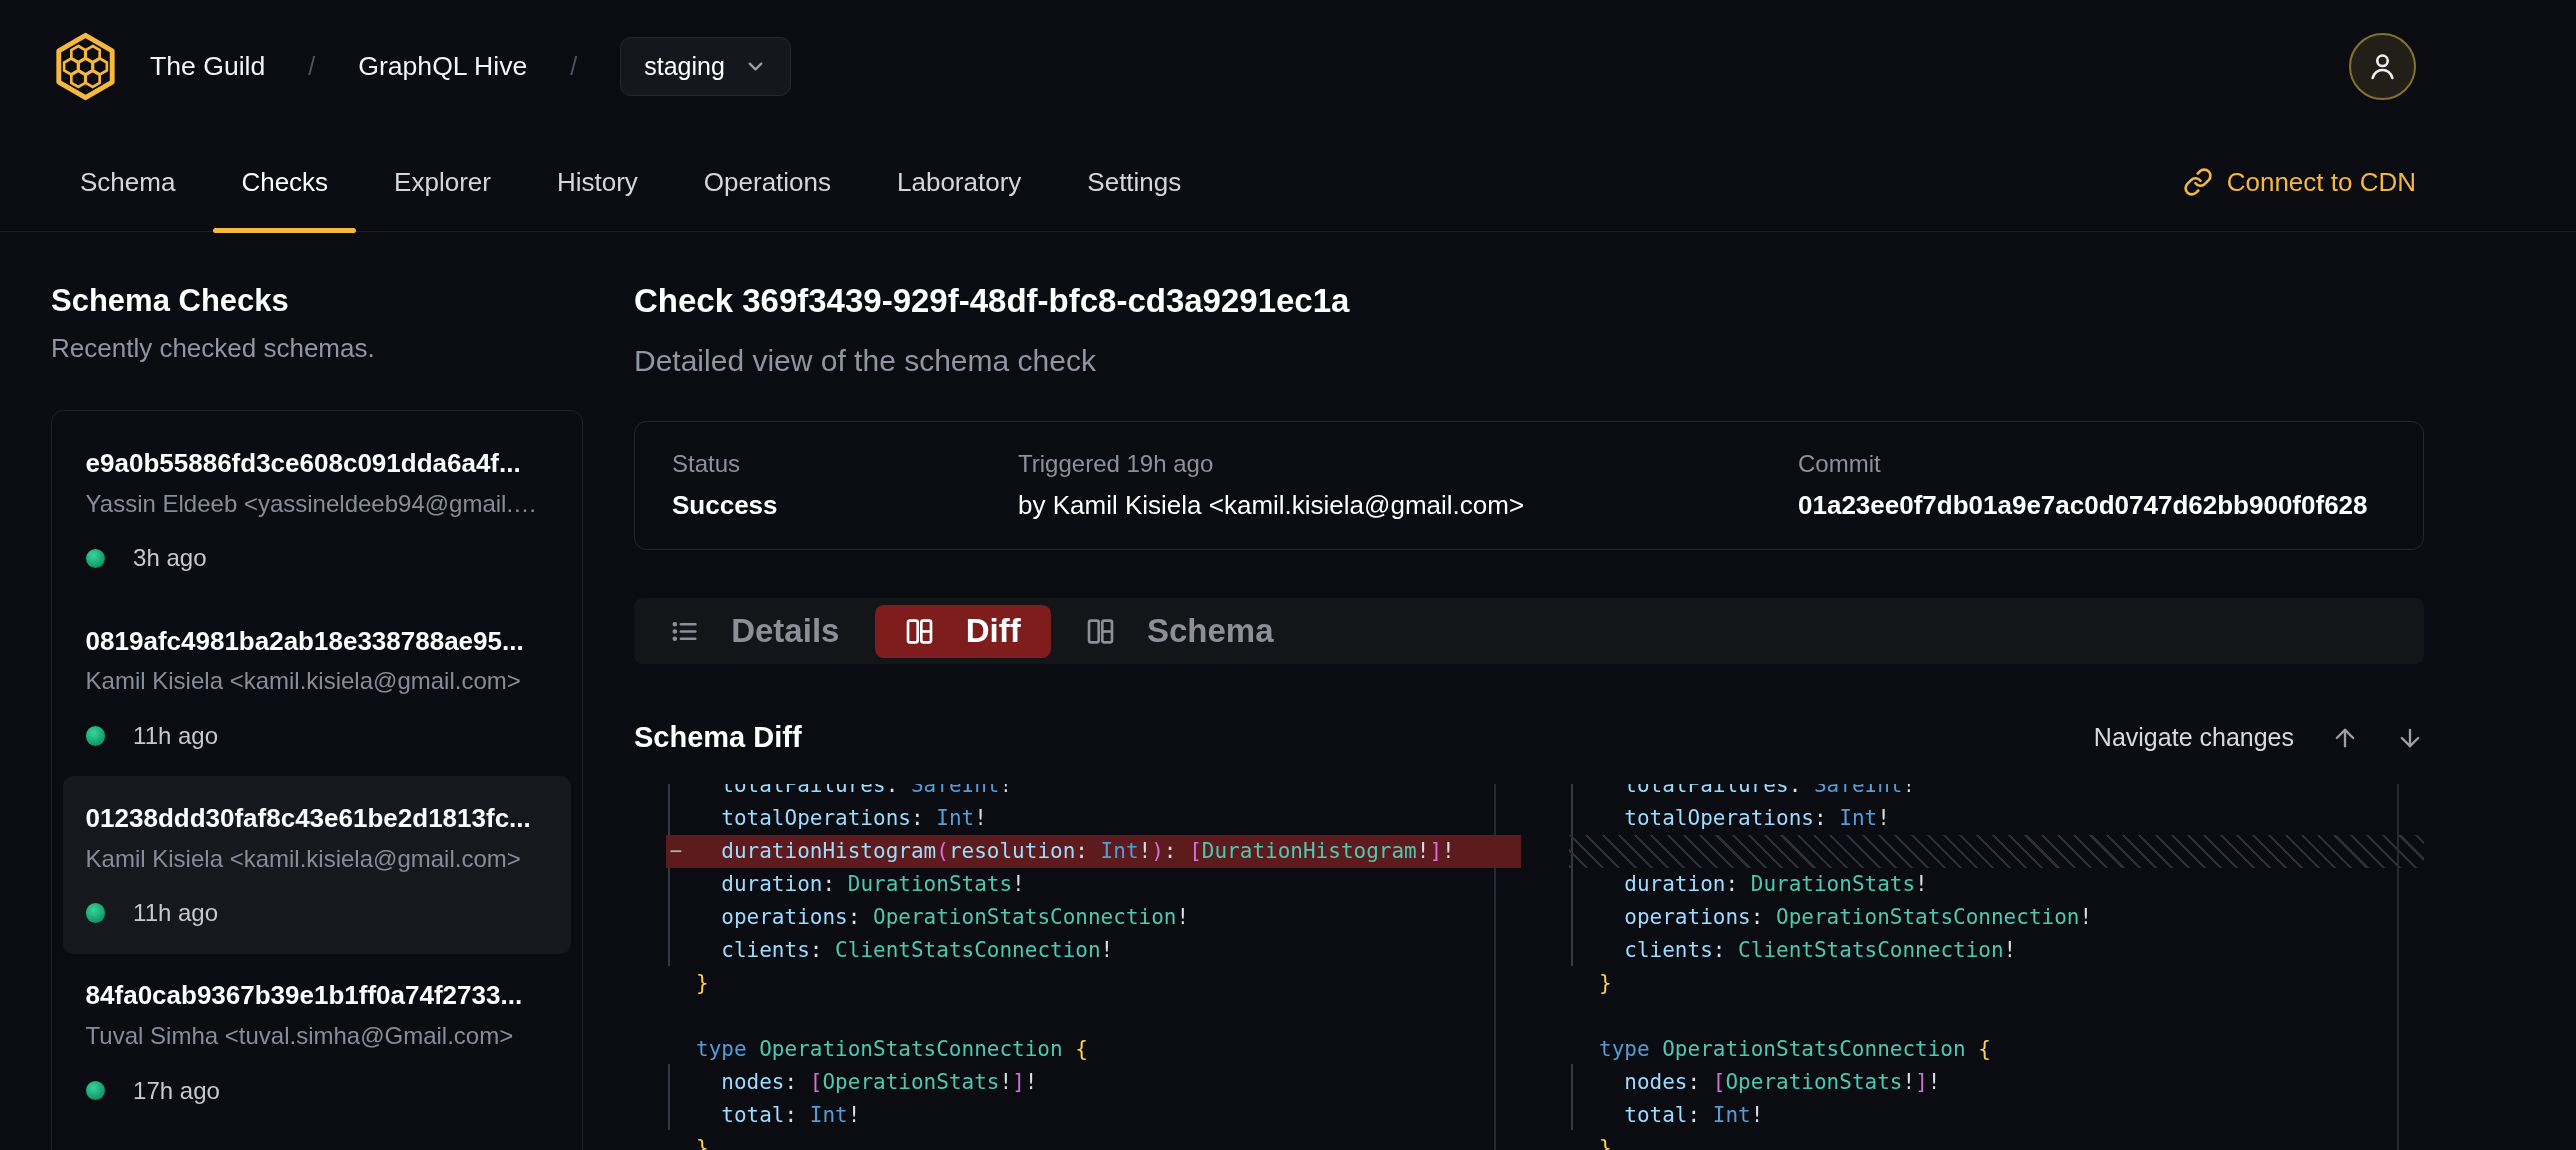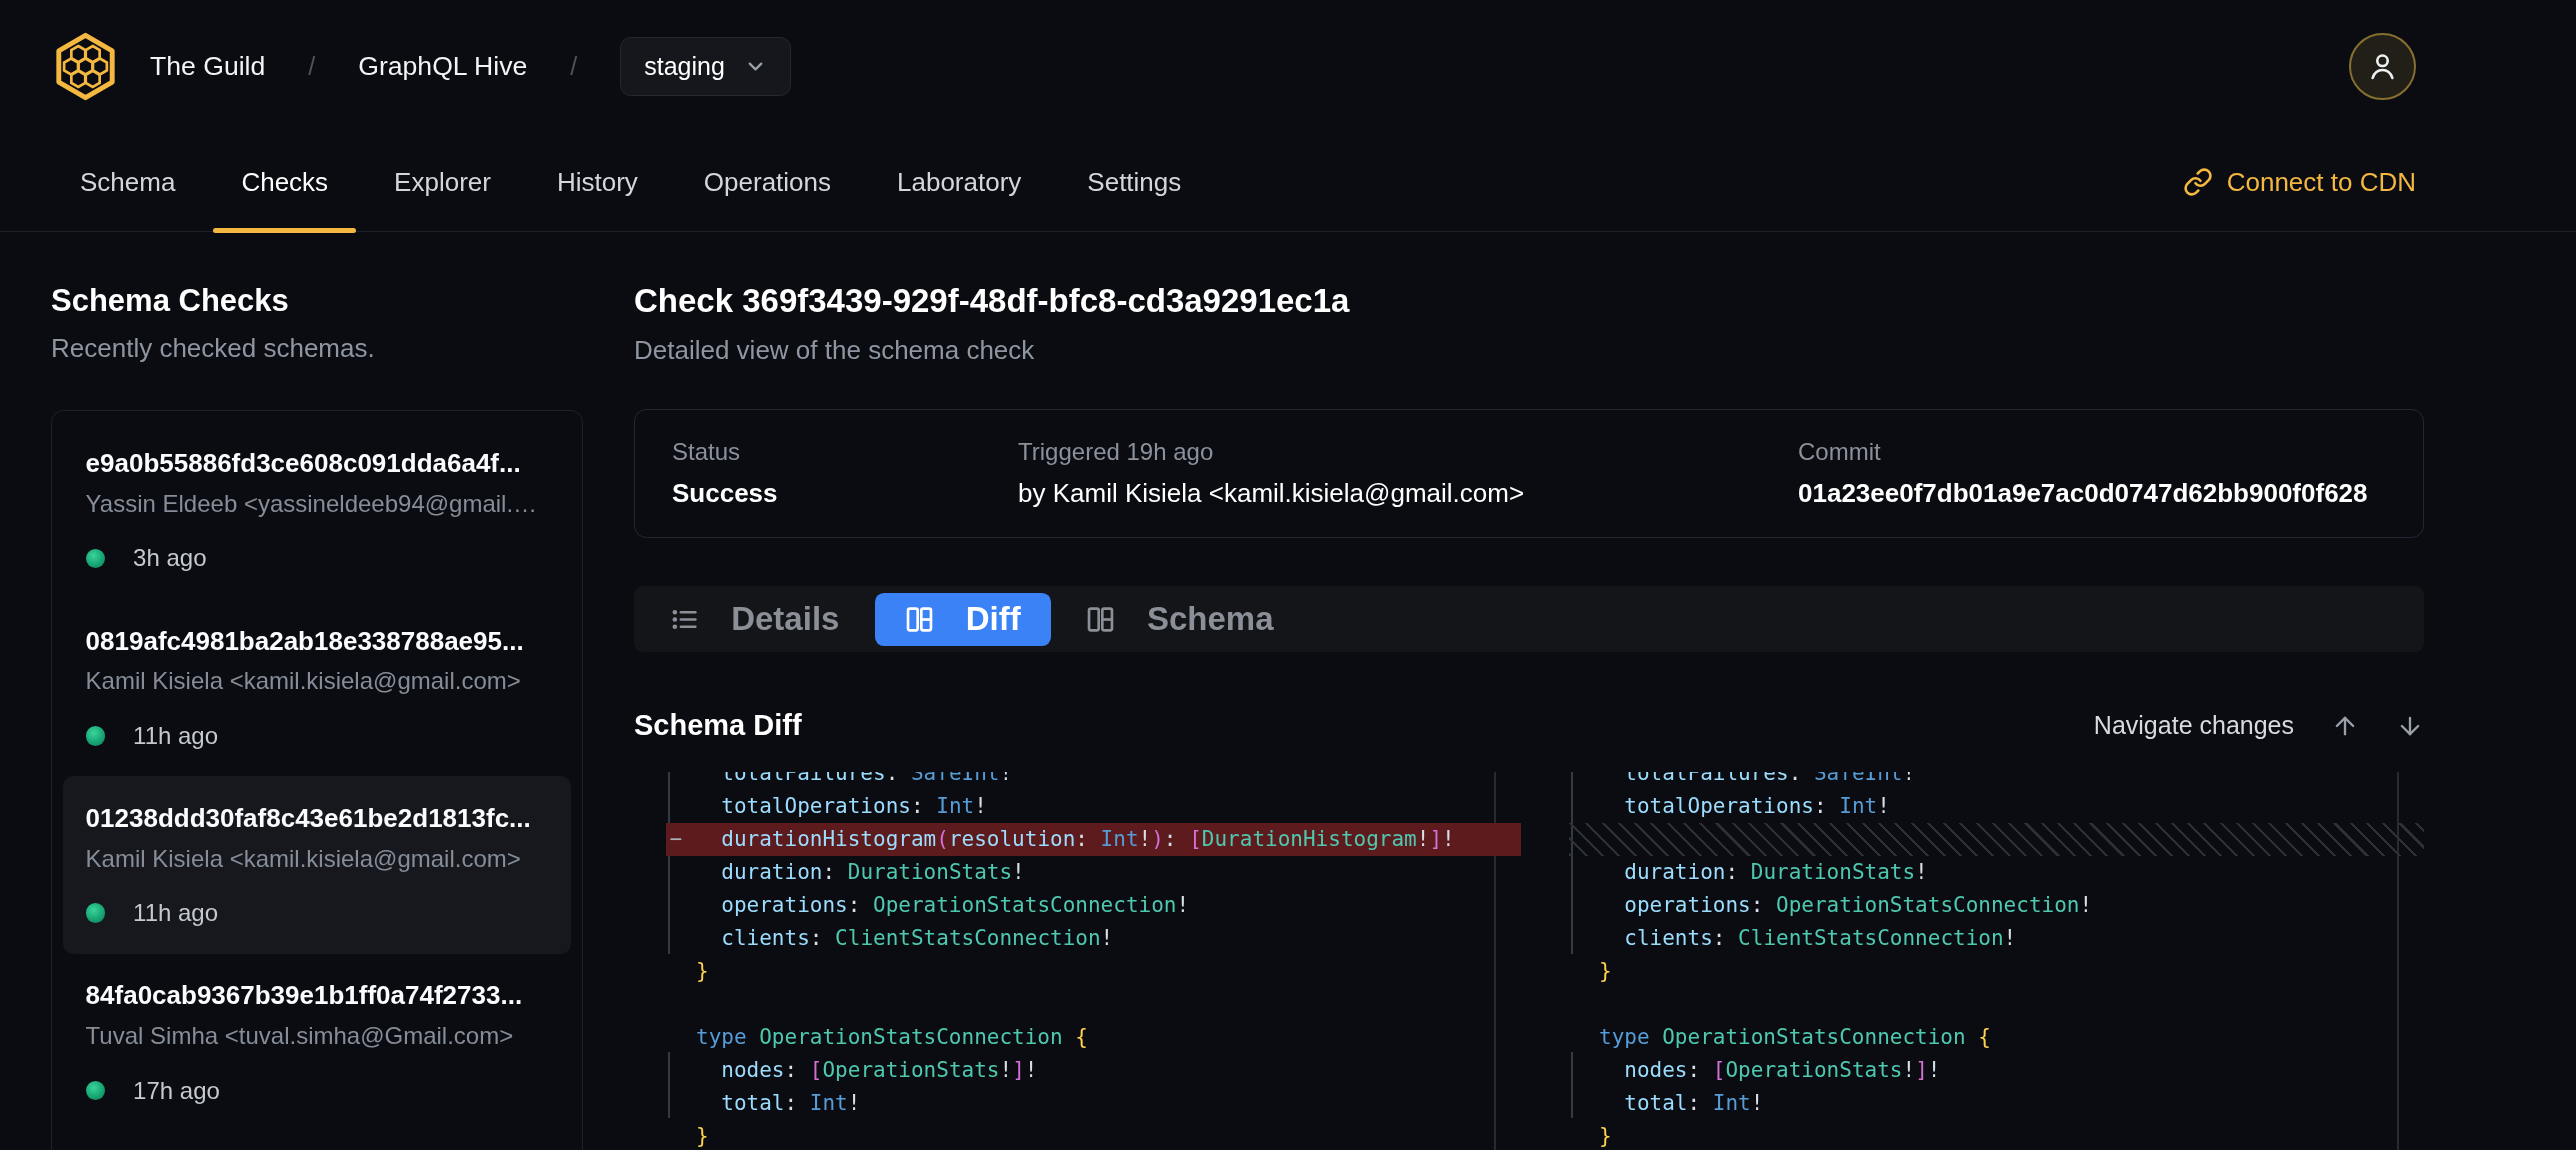--- a/index.html
+++ b/index.html
@@ -75,40 +75,40 @@
   .check-meta { display:flex; align-items:center; gap:28px; margin-top:26.6px; }
   .dot {
     width:19.5px; height:19.5px; border-radius:50%;
     background:radial-gradient(circle at 40% 35%, #3ad49c 0%, #17a573 55%, #0c7a55 100%);
   }
   .check-time { font-size:24px; color:#c4c9d1; }
 
   
   .main { flex:1; padding:50px 152px 0 49px; min-width:0; }
   .page-title { font-size:33px; font-weight:700; color:#fff; }
-  .page-sub { font-size:26px; color:var(--muted); margin-top:15px; }
+  .page-sub { font-size:30px; color:var(--muted); margin-top:24px; }
 
   .status-card {
     margin-top:43px; border:1.8px solid #232834; border-radius:12.4px;
     padding:28px 37px; display:grid; grid-template-columns:346px 780px 1fr;
   }
   .card-label { font-size:24px; color:#8b919c; }
   .card-value { font-size:26px; color:#ffffff; margin-top:12.4px; }
   .card-value.strong { font-weight:600; }
 
   .view-tabs {
     margin-top:48px; background:#141519; border-radius:8.9px;
     height:66px; display:flex; align-items:center; padding:6.2px; gap:5.3px;
   }
   .view-tab {
     display:flex; align-items:center; gap:32px; height:53px;
     padding:0 30px; border-radius:8.9px; font-size:33px; font-weight:600;
     color:#8b8f97; cursor:pointer;
   }
-  .view-tab.active { background:#3b82f6; color:#ffffff;text-align:center; }
+  .view-tab.active { background:#7f1d1d; color:#ffffff;text-align:center; }
   .view-tab svg { flex:0 0 auto; }
 
   .diff-header {
     margin-top:57px; display:flex; align-items:center; justify-content:space-between;
   }
   .diff-title { font-size:29px; font-weight:700; color:#fff; }
   .diff-nav { display:flex; align-items:center; gap:37px; }
   .diff-nav-label { font-size:25px; color:#d7dade; }
   .icon-btn { color:#9aa0a8; cursor:pointer; display:flex; }
 

